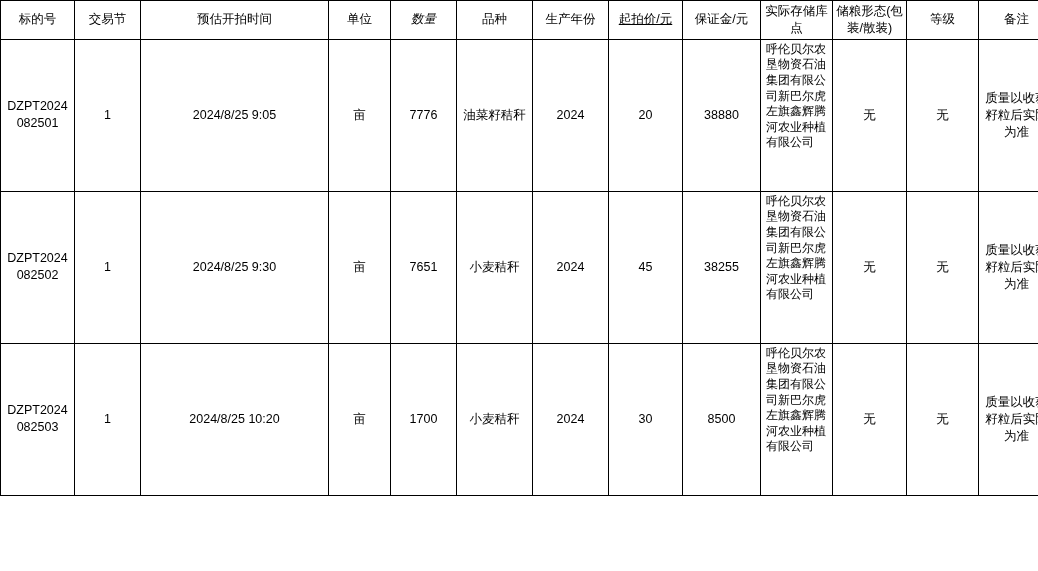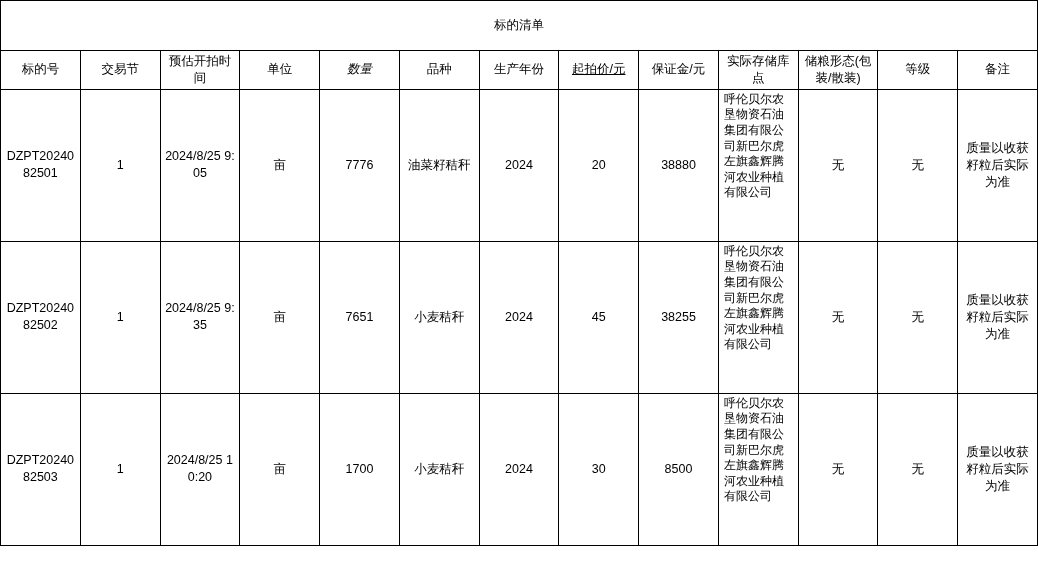--- a/index.html
+++ b/index.html
@@ -72,23 +72,20 @@
     line-height: 1.3;
   }
 </style>
 </head>
 <body>
 
 <div class="page">
   <table class="listing">
     <tbody>
       <tr>
-        <td class="title-cell" colspan="13">标的清单</td>
-      </tr>
-      <tr>
         <td class="col-code">标的号</td>
         <td class="col-sess">交易节</td>
         <td class="col-time">预估开拍时间</td>
         <td class="col-unit">单位</td>
         <td class="col-qty">数量</td>
         <td class="col-variety">品种</td>
         <td class="col-year">生产年份</td>
         <td class="col-price">起拍价/元</td>
         <td class="col-deposit">保证金/元</td>
         <td class="col-store">实际存储库点</td>
@@ -111,21 +108,21 @@
             <span class="store-text">呼伦贝尔农垦物资石油集团有限公司新巴尔虎左旗鑫辉腾河农业种植有限公司</span>
           </td>
         <td>无</td>
         <td>无</td>
         <td>质量以收获籽粒后实际为准</td>
       </tr>
 
       <tr class="r2">
         <td>DZPT2024082502</td>
         <td>1</td>
-        <td>2024/8/25 9:35</td>
+        <td>2024/8/25 9:30</td>
         <td>亩</td>
         <td>7651</td>
         <td>小麦秸秆</td>
         <td>2024</td>
         <td>45</td>
         <td>38255</td>
         <td style="vertical-align:top;">
             <span class="store-text">呼伦贝尔农垦物资石油集团有限公司新巴尔虎左旗鑫辉腾河农业种植有限公司</span>
           </td>
         <td>无</td>

